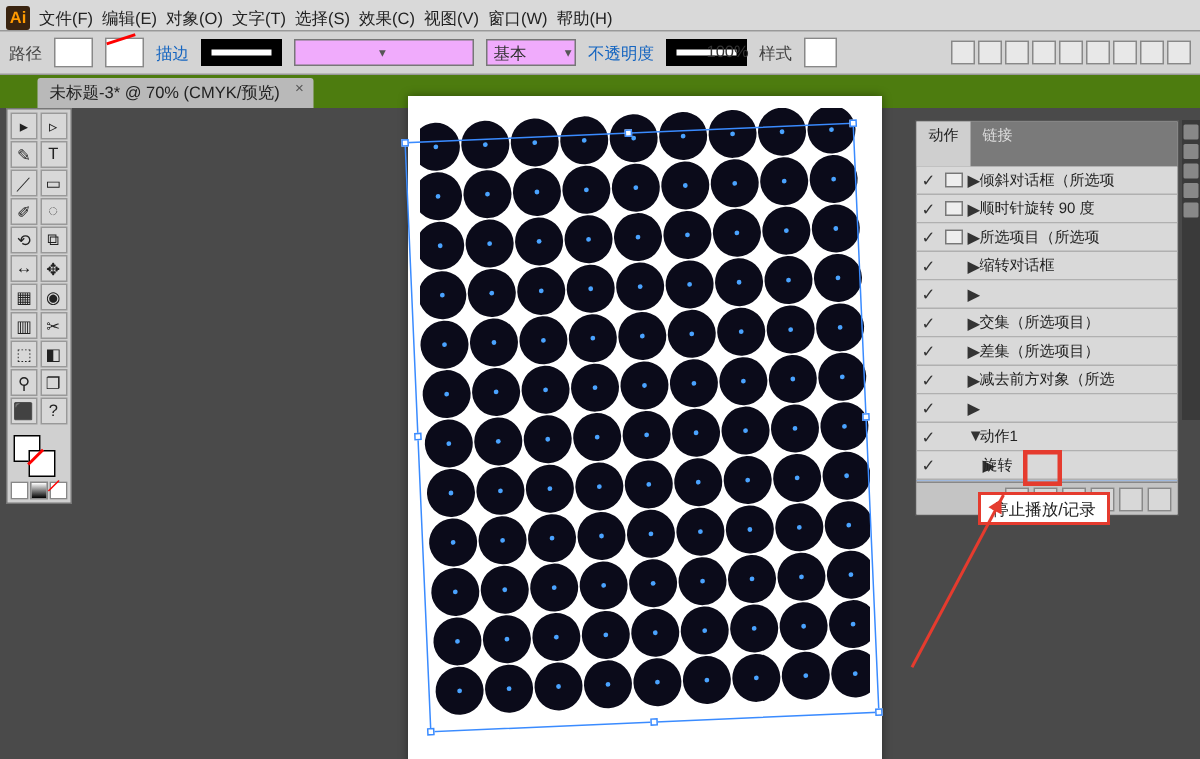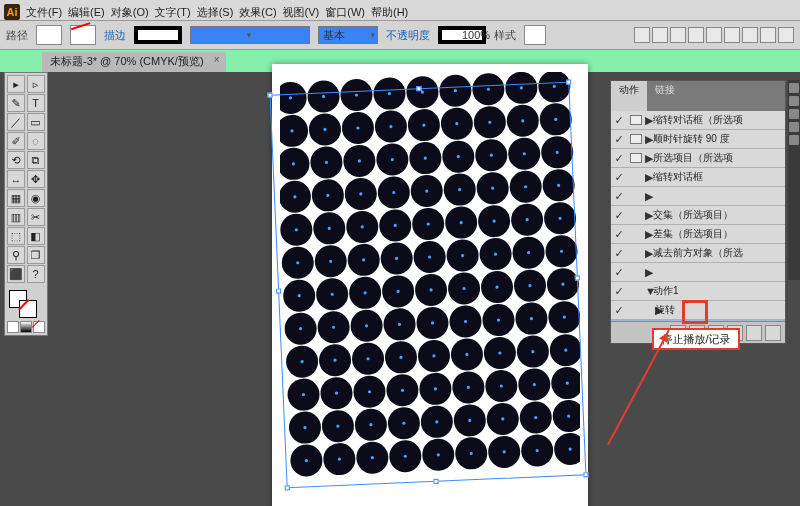--- a/index.html
+++ b/index.html
@@ -4,26 +4,26 @@
 <style>
 *{box-sizing:border-box;margin:0;padding:0;font-family:"Microsoft YaHei",sans-serif;font-size:11px;user-select:none}
 body{width:800px;height:506px;background:#4a4a4a;overflow:hidden;position:relative}
 .menubar{height:20px;background:#d9d9d9;display:flex;align-items:flex-end;padding:0 4px;gap:6px;color:#222}
 .menubar .logo{width:16px;height:16px;background:#3a2410;color:#ff9a00;display:flex;align-items:center;justify-content:center;font-weight:bold;border-radius:2px}
 .menubar span{cursor:default}
 .optbar{height:30px;background:#d4d4d4;border-top:1px solid #999;border-bottom:1px solid #999;display:flex;align-items:center;padding:0 6px;gap:8px;color:#333}
 .swatch{width:26px;height:20px;border:1px solid #888;background:#fff;position:relative}
 .swatch.red-x::after{content:"";position:absolute;inset:2px;border-top:2px solid red;transform:rotate(-18deg);transform-origin:left}
 .lbl{color:#444}
-.num{width:42px;height:18px;border:4px solid #000000;background:#fff;padding:0 20px;display:flex;align-items:center}
-.dd{width:60px;height:18px;border:1px solid #777;background:#3b82f6;display:flex;align-items:center;justify-content:center;padding-right:2px}
+.num{width:42px;height:18px;border:7px solid #000000;background:#fff;padding:0 20px;display:flex;align-items:center}
+.dd{width:60px;height:18px;border:1px solid #777;background:#f0abfc;display:flex;align-items:center;justify-content:center;padding-right:2px}
 .dd::after{content:"▾";font-size:9px;color:#555}
 .opicon{width:16px;height:16px;border:1px solid #888;background:#e8e8e8}
 .opicon-row{display:flex;gap:2px;margin-left:auto}
-.tabrow{height:22px;background:#86efac;display:flex;align-items:flex-end;padding-left:42px}
+.tabrow{height:22px;background:#4d7c0f;display:flex;align-items:flex-end;padding-left:25px}
 .tab{height:20px;background:#b9b9b9;color:#222;padding:2px 22px 0 8px;border-radius:2px 2px 0 0;position:relative}
 .tab .x{position:absolute;right:6px;top:2px;font-size:10px;color:#555}
 .workwrap{position:absolute;left:0;top:72px;right:0;bottom:0;background:#4a4a4a}
 .toolbox{position:absolute;left:4px;top:0;width:44px;background:#d0d0d0;border:1px solid #777;display:grid;grid-template-columns:1fr 1fr;gap:1px;padding:2px}
 .tool{width:18px;height:18px;background:#d8d8d8;border:1px solid #999;display:flex;align-items:center;justify-content:center;font-size:11px;color:#222}
 .colorbox{grid-column:1/3;height:30px;position:relative;margin-top:4px}
 .colorbox .f{width:18px;height:18px;background:#fff;border:1px solid #000;position:absolute;left:2px;top:2px}
 .colorbox .s{width:18px;height:18px;background:#fff;border:1px solid #000;position:absolute;left:12px;top:12px}
 .colorbox .s::after{content:"";position:absolute;inset:1px;border-top:2px solid red;transform:rotate(-45deg)}
 .modes{grid-column:1/3;display:flex;gap:1px;margin-top:2px}
@@ -381,21 +381,21 @@
   <div class="panel">
     <div class="ptabs">
       <div class="ptab active">动作</div>
       <div class="ptab">链接</div>
     </div>
     <div class="plist" id="plist">
         <div class="prow">
           <div class="pchk">✓</div>
           <div class="pbox" style=""></div>
           <div class="ptri" style="padding-left:0px">▶</div>
-          <div class="ptxt">缩转对话框（所选项</div>
+          <div class="ptxt">倾斜对话框（所选项</div>
         </div>
         <div class="prow">
           <div class="pchk">✓</div>
           <div class="pbox" style=""></div>
           <div class="ptri" style="padding-left:0px">▶</div>
           <div class="ptxt">顺时针旋转 90 度</div>
         </div>
         <div class="prow">
           <div class="pchk">✓</div>
           <div class="pbox" style=""></div>

